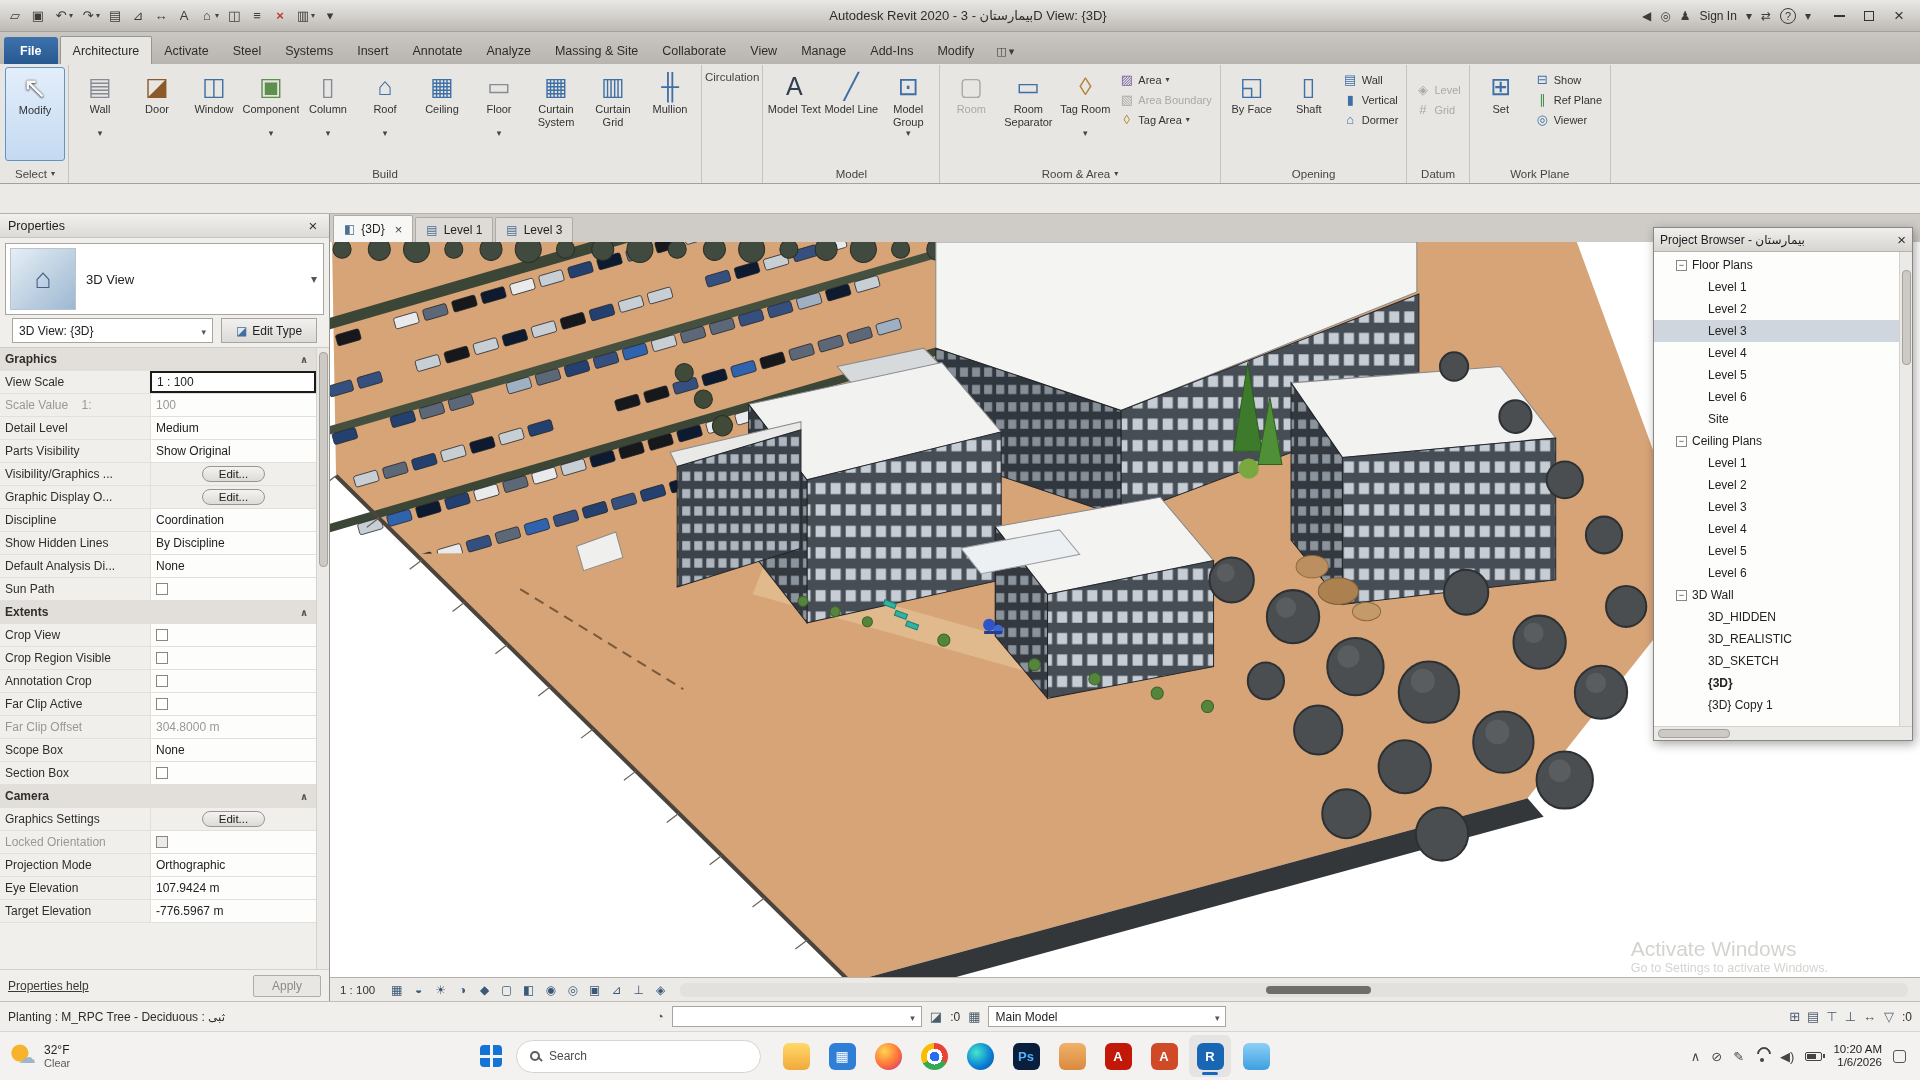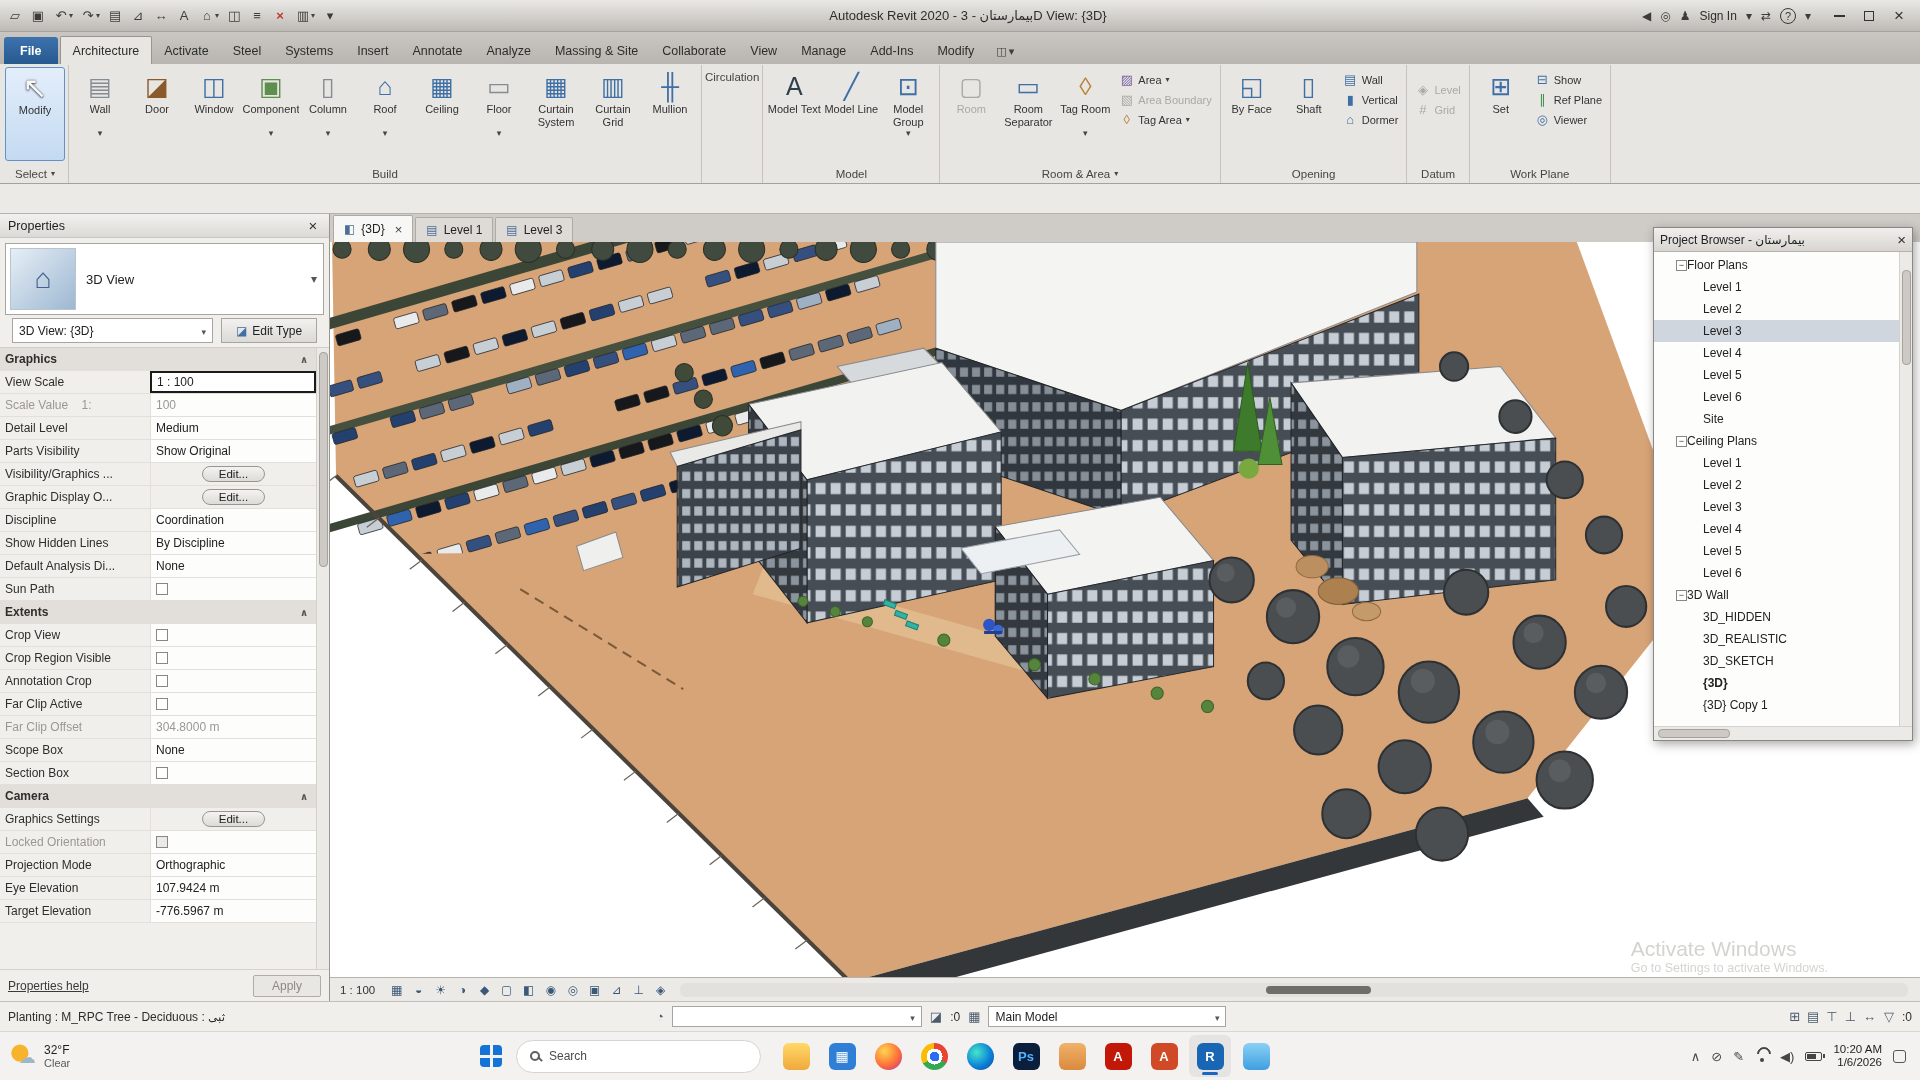--- a/index.html
+++ b/index.html
@@ -164,21 +164,21 @@
   .vcb-track{flex:1;height:14px;margin:0 8px;position:relative;background:#e3e1dd;border-radius:6px}
   .vcb-thumb{position:absolute;left:586px;top:3px;width:105px;height:8px;background:#6e6e6a;border-radius:4px}
 
   
   .pbrowser{position:absolute;left:1653px;top:13px;width:260px;height:514px;background:#f4f3f1;border:1px solid #8a8782;box-shadow:2px 3px 10px rgba(0,0,0,.35);display:flex;flex-direction:column;z-index:6}
   .pb-title{height:24px;display:flex;align-items:center;gap:6px;padding:0 6px;background:linear-gradient(#f0efed,#d8d5d1);font-size:12px;border-bottom:1px solid #b5b2ae}
   .pb-close{margin-left:auto}
   .pb-close::before{content:"×";font-size:15px;color:#333}
   .pb-mid{flex:1;display:flex;overflow:hidden;background:#fdfdfc}
   .pb-tree{flex:1;padding-top:2px;overflow:hidden}
-  .trow{height:22px;display:flex;align-items:center;font-size:12px;white-space:nowrap}
+  .trow{height:22px;display:flex;align-items:center;gap:5px;font-size:12px;white-space:nowrap}
   .trow.selected{background:#cfd6dd}
   .trow.bold .tlabel{font-weight:bold}
   .texp{width:11px;height:11px;border:1px solid #8a8782;background:#fff;display:inline-flex;align-items:center;justify-content:center;font-size:9px;color:#333;visibility:hidden;flex:none}
   .trow.parent .texp{visibility:visible}
   .texp::before{content:"−"}
   .pb-vscroll{width:13px;background:#eceae6;border-left:1px solid #d5d2cd;position:relative}
   .pbv-thumb{position:absolute;top:18px;left:2px;width:9px;height:95px;background:#cdcac5;border:1px solid #a5a29d;border-radius:4px}
   .pb-hscroll{height:14px;background:#eceae6;border-top:1px solid #d5d2cd;position:relative}
   .pbh-thumb{position:absolute;left:4px;top:2px;width:72px;height:9px;background:#cdcac5;border:1px solid #a5a29d;border-radius:4px}
 

